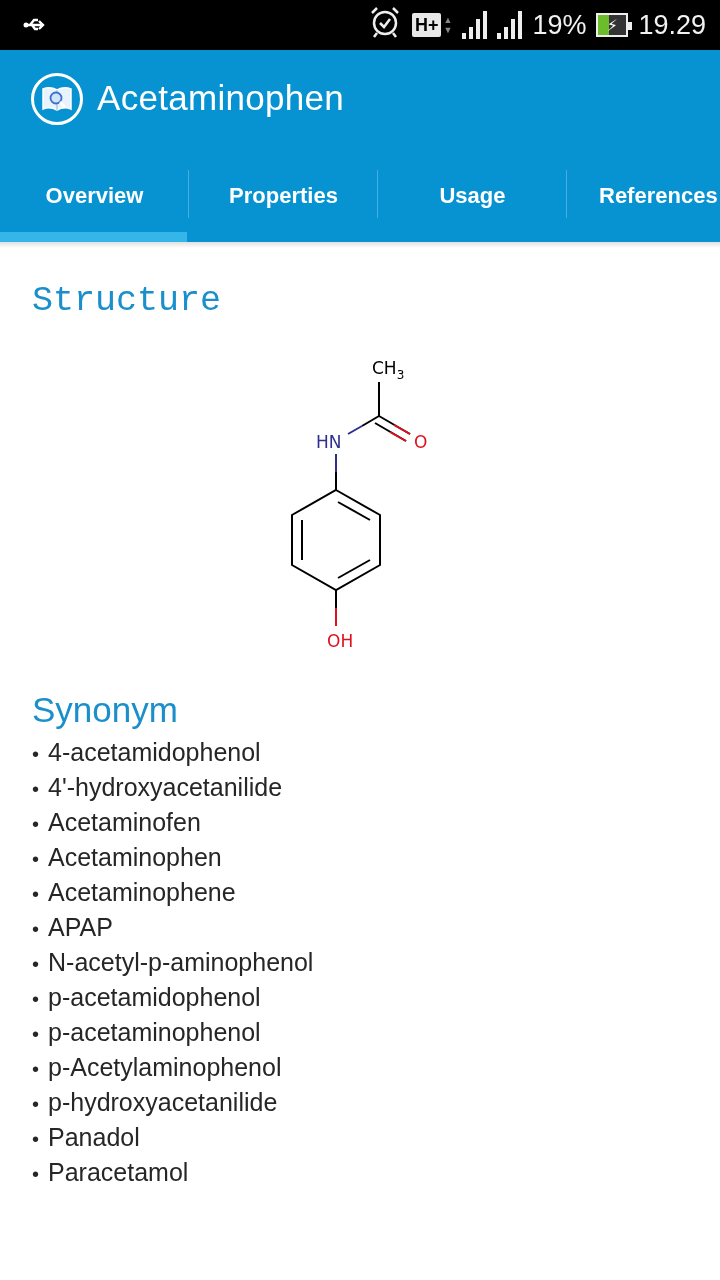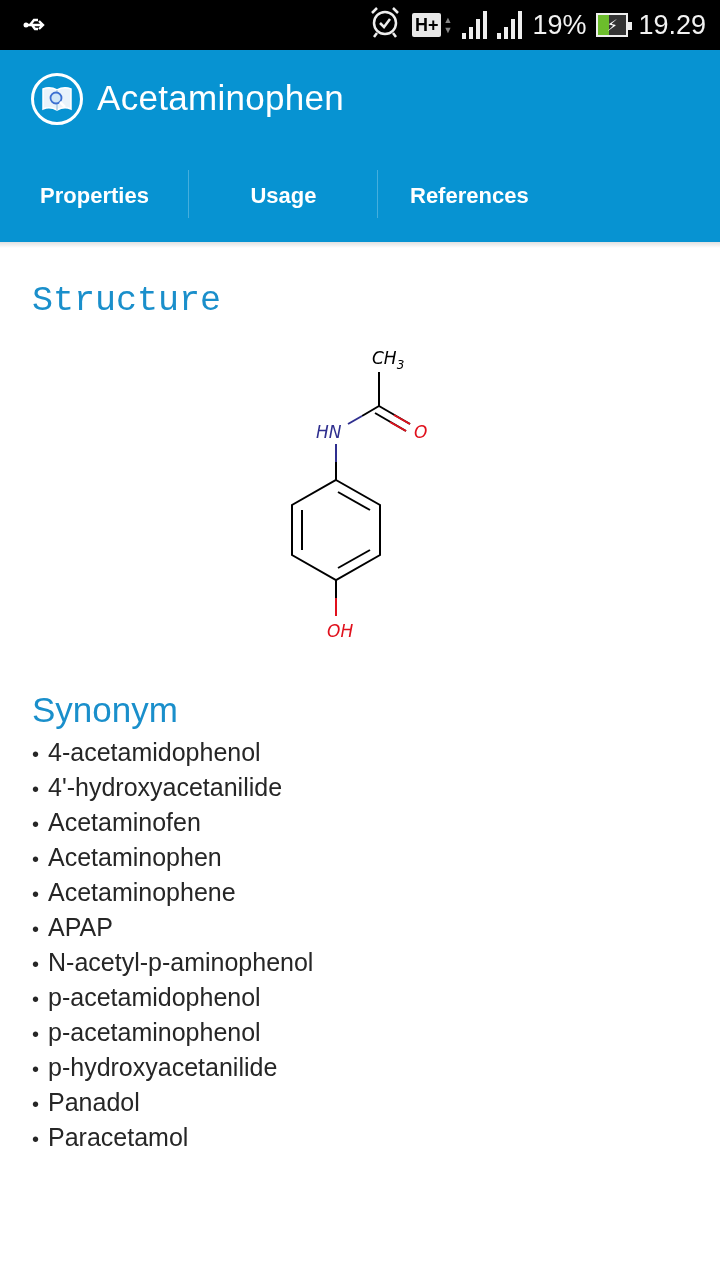--- a/index.html
+++ b/index.html
@@ -66,21 +66,21 @@
     position: absolute; top: 242px; left: 0; width: 720px; height: 6px;
     background: linear-gradient(to bottom, rgba(0,0,0,0.12), rgba(0,0,0,0));
   }
 
   
   .section-title {
     position: absolute; left: 32px; font-size: 35px; color: #1a8fcb;
   }
   .structure-title { top: 281px; font-family: Liberation Mono, monospace; }
   .synonym-title { top: 690px; }
-  .structure-img { position: absolute; left: 270px; top: 340px; width: 180px; height: 310px; font-style: italic; }
+  .structure-img { position: absolute; left: 270px; top: 350px; width: 180px; height: 310px; }
 
   .synonym-list {
     position: absolute; left: 32px; top: 736px; list-style: none;
   }
   .synonym-list li {
     font-size: 25px; line-height: 33px; color: #262626; white-space: nowrap;
   }
   .synonym-list li .bullet { display: inline-block; width: 16px; font-size: 20px; }
 </style>
 </head>
@@ -130,20 +130,25 @@
       <path d="M2 4 Q9 1 16 5 Q23 1 30 4 V24 Q23 21 16 25 Q9 21 2 24 Z" fill="#e9f3fb" stroke="#ffffff" stroke-width="1.5"></path>
       <line x1="16" y1="5" x2="16" y2="25" stroke="#8fb8d8" stroke-width="1"></line>
       <circle cx="15" cy="13" r="5.5" fill="#cfe6f7" stroke="#3b6fd1" stroke-width="1.8"></circle>
       <line x1="19" y1="17" x2="24" y2="22" stroke="#ffffff" stroke-width="2.5"></line>
     </svg>
   </div>
   <div class="app-title">Acetaminophen</div>
 
   <div class="tabs">
     <div class="tab">
+      <span>Overview</span>
+      <span class="tab-divider"></span>
+      <span class="tab-indicator"></span>
+    </div>
+    <div class="tab">
       <span>Properties</span>
       <span class="tab-divider"></span>
     </div>
     <div class="tab">
       <span>Usage</span>
       <span class="tab-divider"></span>
     </div>
     <div class="tab last">
       <span>References</span>
     </div>
@@ -187,17 +192,18 @@
 <ul class="synonym-list">
   <li><span class="bullet">•</span><span>4-acetamidophenol</span></li>
   <li><span class="bullet">•</span><span>4'-hydroxyacetanilide</span></li>
   <li><span class="bullet">•</span><span>Acetaminofen</span></li>
   <li><span class="bullet">•</span><span>Acetaminophen</span></li>
   <li><span class="bullet">•</span><span>Acetaminophene</span></li>
   <li><span class="bullet">•</span><span>APAP</span></li>
   <li><span class="bullet">•</span><span>N-acetyl-p-aminophenol</span></li>
   <li><span class="bullet">•</span><span>p-acetamidophenol</span></li>
   <li><span class="bullet">•</span><span>p-acetaminophenol</span></li>
+  <li><span class="bullet">•</span><span>p-Acetylaminophenol</span></li>
   <li><span class="bullet">•</span><span>p-hydroxyacetanilide</span></li>
   <li><span class="bullet">•</span><span>Panadol</span></li>
   <li><span class="bullet">•</span><span>Paracetamol</span></li>
 
 </ul>
 
 </body></html>

